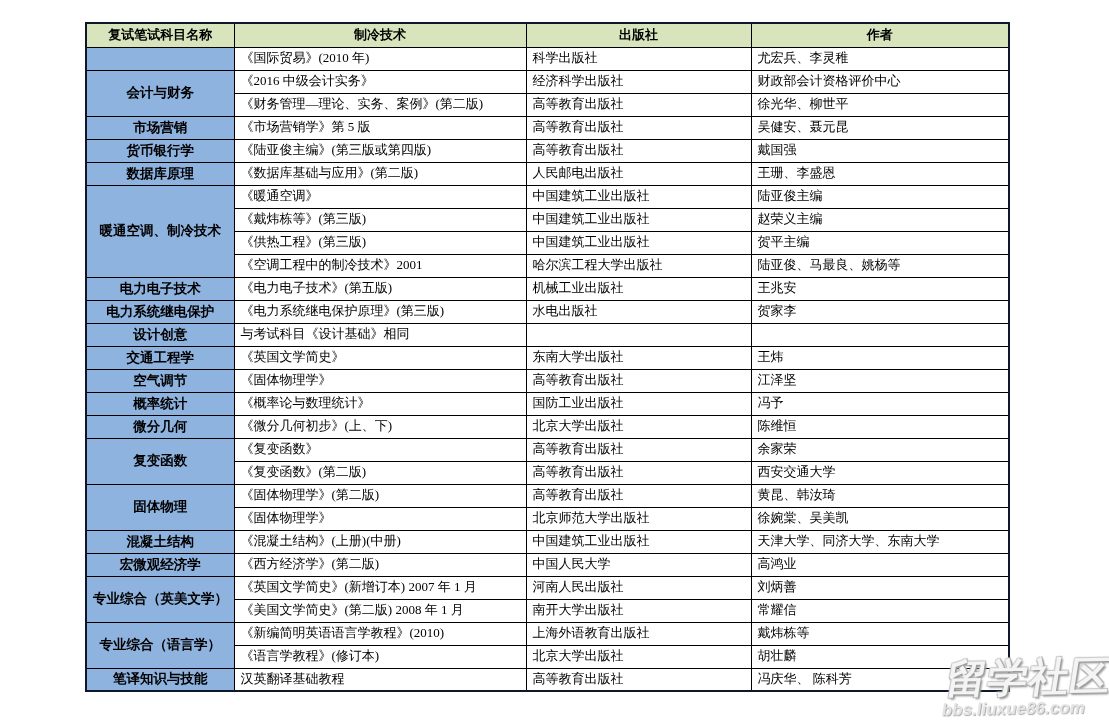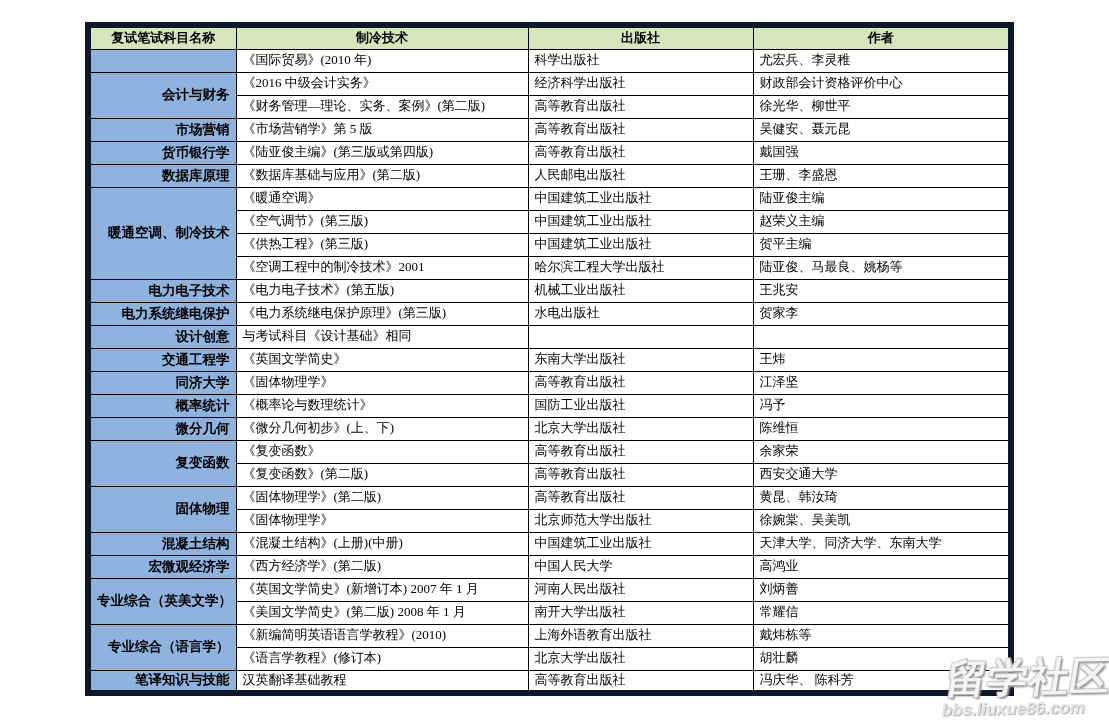--- a/index.html
+++ b/index.html
@@ -10,42 +10,42 @@
     overflow:hidden;
     font-family:"Liberation Serif","DejaVu Serif",serif;
     color:#000;
   }
   table.ref-table{
     position:absolute;
     left:85px;top:22px;
     width:923px;
     border-collapse:collapse;
     table-layout:fixed;
-    border:6px solid #0f172a;
+    border:2px solid #0f172a;
   }
   .ref-table th,.ref-table td{
     border:1px solid #000;
     padding:0 6px;
     font-size:13px;
     line-height:1.15;
     vertical-align:middle;
     white-space:nowrap;
     overflow:hidden;
   }
   .ref-table thead tr{height:24px;}
   .ref-table tbody tr{height:23px;}
   .ref-table th{
     background:#d7e4bc;
     font-weight:bold;
     text-align:center;
   }
   .ref-table td.subject{
     background:#8fb3df;
     font-weight:bold;
-    text-align:right;
+    text-align:center;
     font-size:13.5px;
   }
   .ref-table td{text-align:left;background:#ffffff;}
   .watermark{
     position:absolute;
     left:946px;
     top:650px;
     transform:skewX(-10deg) rotate(-1deg);
     pointer-events:none;
   }
@@ -124,21 +124,21 @@
           <td>人民邮电出版社</td>
           <td>王珊、李盛恩</td>
         </tr>
         <tr>
           <td class="subject" rowspan="4">暖通空调、制冷技术</td>
           <td>《暖通空调》</td>
           <td>中国建筑工业出版社</td>
           <td>陆亚俊主编</td>
         </tr>
         <tr>
-          <td>《空气调节》(第三版)</td>
+          <td>《戴炜栋等》(第三版)</td>
           <td>中国建筑工业出版社</td>
           <td>赵荣义主编</td>
         </tr>
         <tr>
           <td>《供热工程》(第三版)</td>
           <td>中国建筑工业出版社</td>
           <td>贺平主编</td>
         </tr>
         <tr>
           <td>《空调工程中的制冷技术》2001</td>
@@ -163,21 +163,21 @@
           <td></td>
           <td></td>
         </tr>
         <tr>
           <td class="subject" rowspan="1">交通工程学</td>
           <td>《英国文学简史》</td>
           <td>东南大学出版社</td>
           <td>王炜</td>
         </tr>
         <tr>
-          <td class="subject" rowspan="1">同济大学</td>
+          <td class="subject" rowspan="1">空气调节</td>
           <td>《固体物理学》</td>
           <td>高等教育出版社</td>
           <td>江泽坚</td>
         </tr>
         <tr>
           <td class="subject" rowspan="1">概率统计</td>
           <td>《概率论与数理统计》</td>
           <td>国防工业出版社</td>
           <td>冯予</td>
         </tr>

